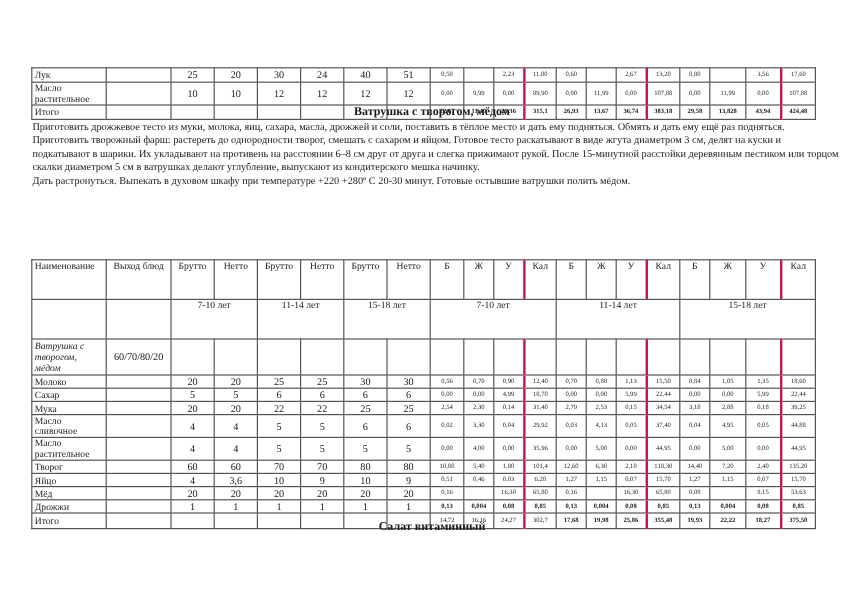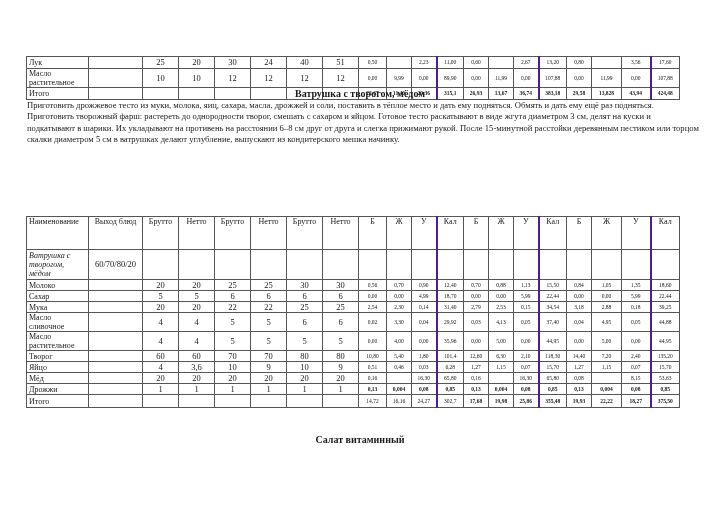--- a/index.html
+++ b/index.html
@@ -25,21 +25,21 @@
   #bottom-table tr.dish-row { height: 30px; }
   #bottom-table tr.tall { height: 19px; }
   #bottom-table tr.total { height: 13px; }
   .recipe-title { position: absolute; top: 88px; left: 0; width: 720px; text-align: center;
                   font-weight: bold; font-size: 10px; }
   .recipe-text { position: absolute; top: 100px; left: 27px; width: 672px; font-size: 8.6px;
                  line-height: 11.3px; text-align: left; }
   .recipe-text p { margin: 0; }
   .salad-title { position: absolute; top: 434px; left: 0; width: 720px; text-align: center;
                  font-weight: bold; font-size: 10px; }
-  .thick-left { border-left: 2px solid #4c1d95; }
+  .thick-left { border-left: 2px solid #be185d; }
 </style>
 </head>
 <body>
 
 <table id="top-table">
   <colgroup id="top-cols">
       <col style="width: 62px;">
       <col style="width: 54px;">
       <col style="width: 36px;">
       <col style="width: 36px;">
@@ -126,20 +126,21 @@
         <td class="n b">13,828</td>
         <td class="n b">43,94</td>
         <td class="n b thick-left">424,48</td>
       </tr>
     </tbody>
 </table>
 
 <div class="recipe-title">Ватрушка с творогом, мёдом</div>
 <div class="recipe-text">
   <p>Приготовить  дрожжевое тесто из муки, молока, яиц, сахара, масла, дрожжей и соли, поставить в тёплое место и дать ему подняться. Обмять и дать ему  ещё раз подняться.  Приготовить  творожный фарш: растереть до однородности творог, смешать с сахаром и яйцом. Готовое тесто раскатывают в виде жгута диаметром 3 см, делят на куски  и подкатывают в шарики. Их укладывают на противень на расстоянии 6–8 см друг от друга и слегка прижимают рукой. После 15-минутной расстойки деревянным пестиком или торцом скалки диаметром 5 см в ватрушках делают углубление, выпускают из кондитерского мешка начинку.</p>
+  <p>Дать  растронуться. Выпекать   в духовом шкафу при температуре +220 +280º С  20-30 минут.  Готовые остывшие ватрушки полить мёдом.</p>
 </div>
 
 <table id="bottom-table">
   <colgroup id="bottom-cols">
       <col style="width: 62px;">
       <col style="width: 54px;">
       <col style="width: 36px;">
       <col style="width: 36px;">
       <col style="width: 36px;">
       <col style="width: 36px;">
@@ -174,20 +175,30 @@
         <td class="hdr thick-left">Кал</td>
         <td class="hdr">Б</td>
         <td class="hdr">Ж</td>
         <td class="hdr">У</td>
         <td class="hdr thick-left">Кал</td>
         <td class="hdr">Б</td>
         <td class="hdr">Ж</td>
         <td class="hdr">У</td>
         <td class="hdr thick-left">Кал</td>
       </tr>
+      <tr class="age-row">
+        <td></td>
+        <td></td>
+        <td class="age" colspan="2">7-10 лет</td>
+        <td class="age" colspan="2">11-14 лет</td>
+        <td class="age" colspan="2">15-18 лет</td>
+        <td class="age" colspan="4">7-10 лет</td>
+        <td class="age" colspan="4">11-14 лет</td>
+        <td class="age" colspan="4">15-18 лет</td>
+      </tr>
       <tr class="dish-row">
         <td class="name ital">Ватрушка с творогом, мёдом</td>
         <td class="w">60/70/80/20</td>
         <td></td>
         <td></td>
         <td></td>
         <td></td>
         <td></td>
         <td></td>
         <td></td>

